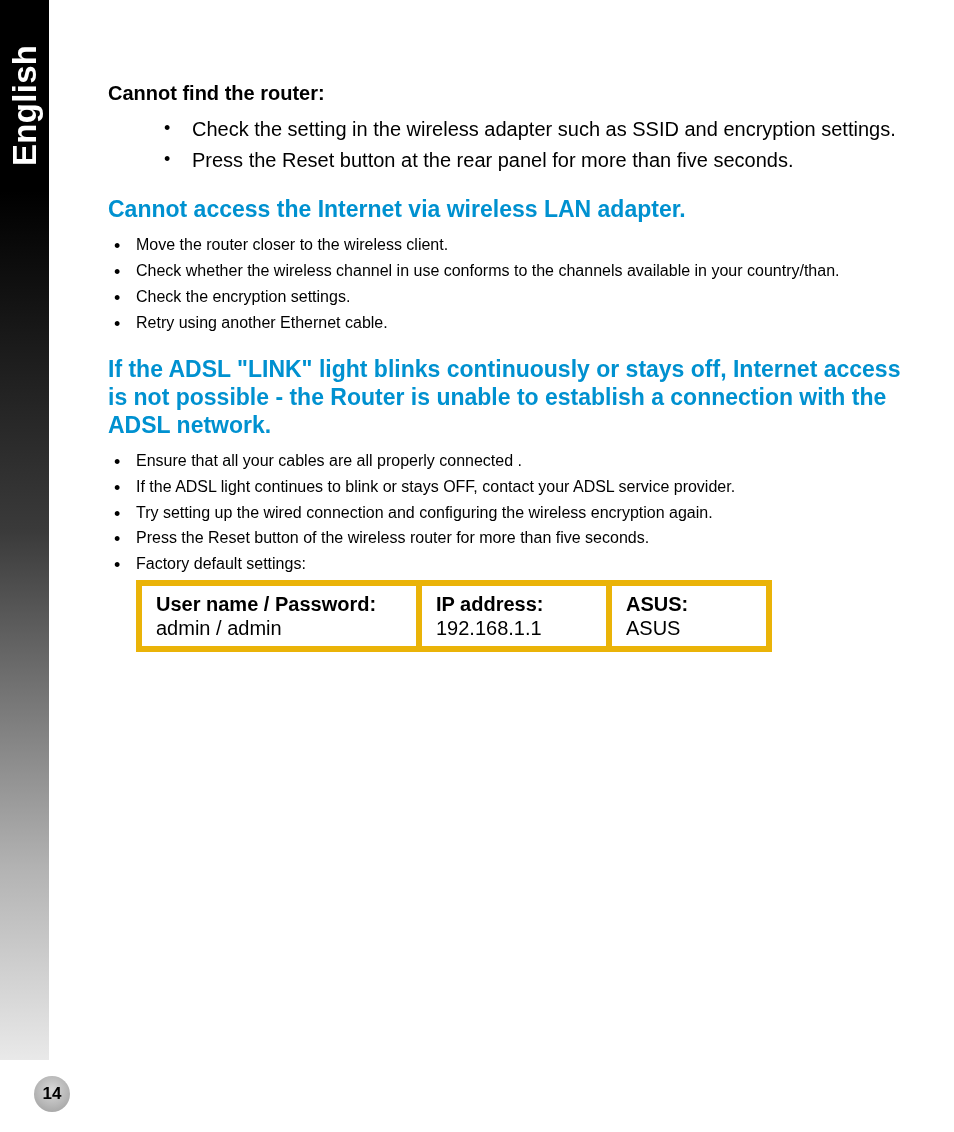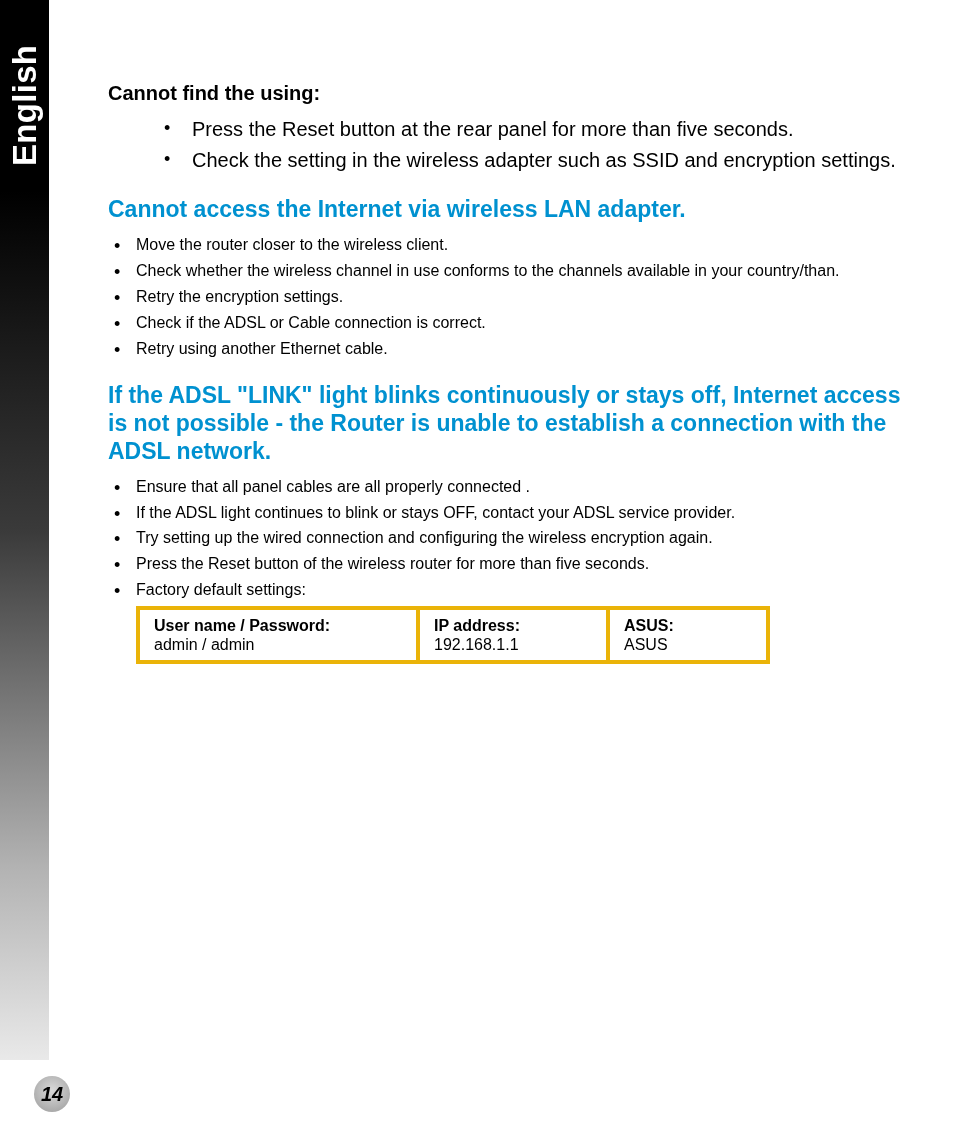--- a/index.html
+++ b/index.html
@@ -85,74 +85,72 @@
       left: 8px;
       top: 0;
       font-size: 18px;
     }
     .tbl {
       margin-left: 28px;
       margin-top: 4px;
       border-collapse: collapse;
     }
     .tbl td {
-      border: 4px solid #eab308;
+      border: 6px solid #eab308;
       padding: 6px 14px 6px 14px;
       vertical-align: top;
-      font-size: 16px;
+      font-size: 20px;
       line-height: 1.2;
     }
     .tbl .lbl { font-weight: 700; }
     .c1 { width: 280px; }
     .c2 { width: 190px; }
     .c3 { width: 160px; }
     .page-num {
       position: absolute;
       left: 34px;
       top: 1076px;
       width: 36px;
       height: 36px;
       border-radius: 50%;
       background: radial-gradient(circle at 50% 40%, #d9d9d9 0%, #b7b7b7 55%, #9a9a9a 100%);
       color: #000;
-      font-size: 20px;
+      font-size: 17px;
       font-weight: 700;
       display: flex;
       align-items: center;
       justify-content: center;
-      font-style: italic;
     }
   </style>
 </head>
 <body>
 
 <div class="side-bar">
   <div class="side-label">English</div>
 </div>
 
 <div class="content">
 
-  <div class="h-black">Cannot find the using:</div>
+  <div class="h-black">Cannot find the router:</div>
   <ul class="bullets inner">
+    <li>Check the setting in the wireless adapter such as SSID and encryption settings.</li>
     <li>Press the Reset button at the rear panel for more than five seconds.</li>
-    <li>Check the setting in the wireless adapter such as SSID and encryption settings.</li>
   </ul>
 
   <div class="h-blue">Cannot access the Internet via wireless LAN adapter.</div>
   <ul class="bullets outer">
     <li>Move the router closer to the wireless client.</li>
     <li>Check whether the wireless channel in use conforms to the channels available in your country/than.</li>
-    <li>Retry the encryption settings.</li>
-    <li>Check if the ADSL or Cable connection is correct.</li>
+    <li>Check the encryption settings.</li>
     <li>Retry using another Ethernet cable.</li>
   </ul>
 
   <div class="h-blue">If the ADSL "LINK" light blinks continuously or stays off, Internet access is not possible - the Router is unable to establish a connection with the ADSL network.</div>
   <ul class="bullets outer">
-    <li>Ensure that all panel cables are all properly connected .</li>
+    <li>Ensure that all your cables are all properly connected .</li>
     <li>If the ADSL light continues to blink or stays OFF, contact your ADSL service provider.</li>
   </ul>
 
   <ul class="bullets outer">
     <li>Try setting up the wired connection and configuring the wireless encryption again.</li>
     <li>Press the Reset button of the wireless router for more than five seconds.</li>
     <li>Factory default settings:</li>
   </ul>
 
   <table class="tbl">

